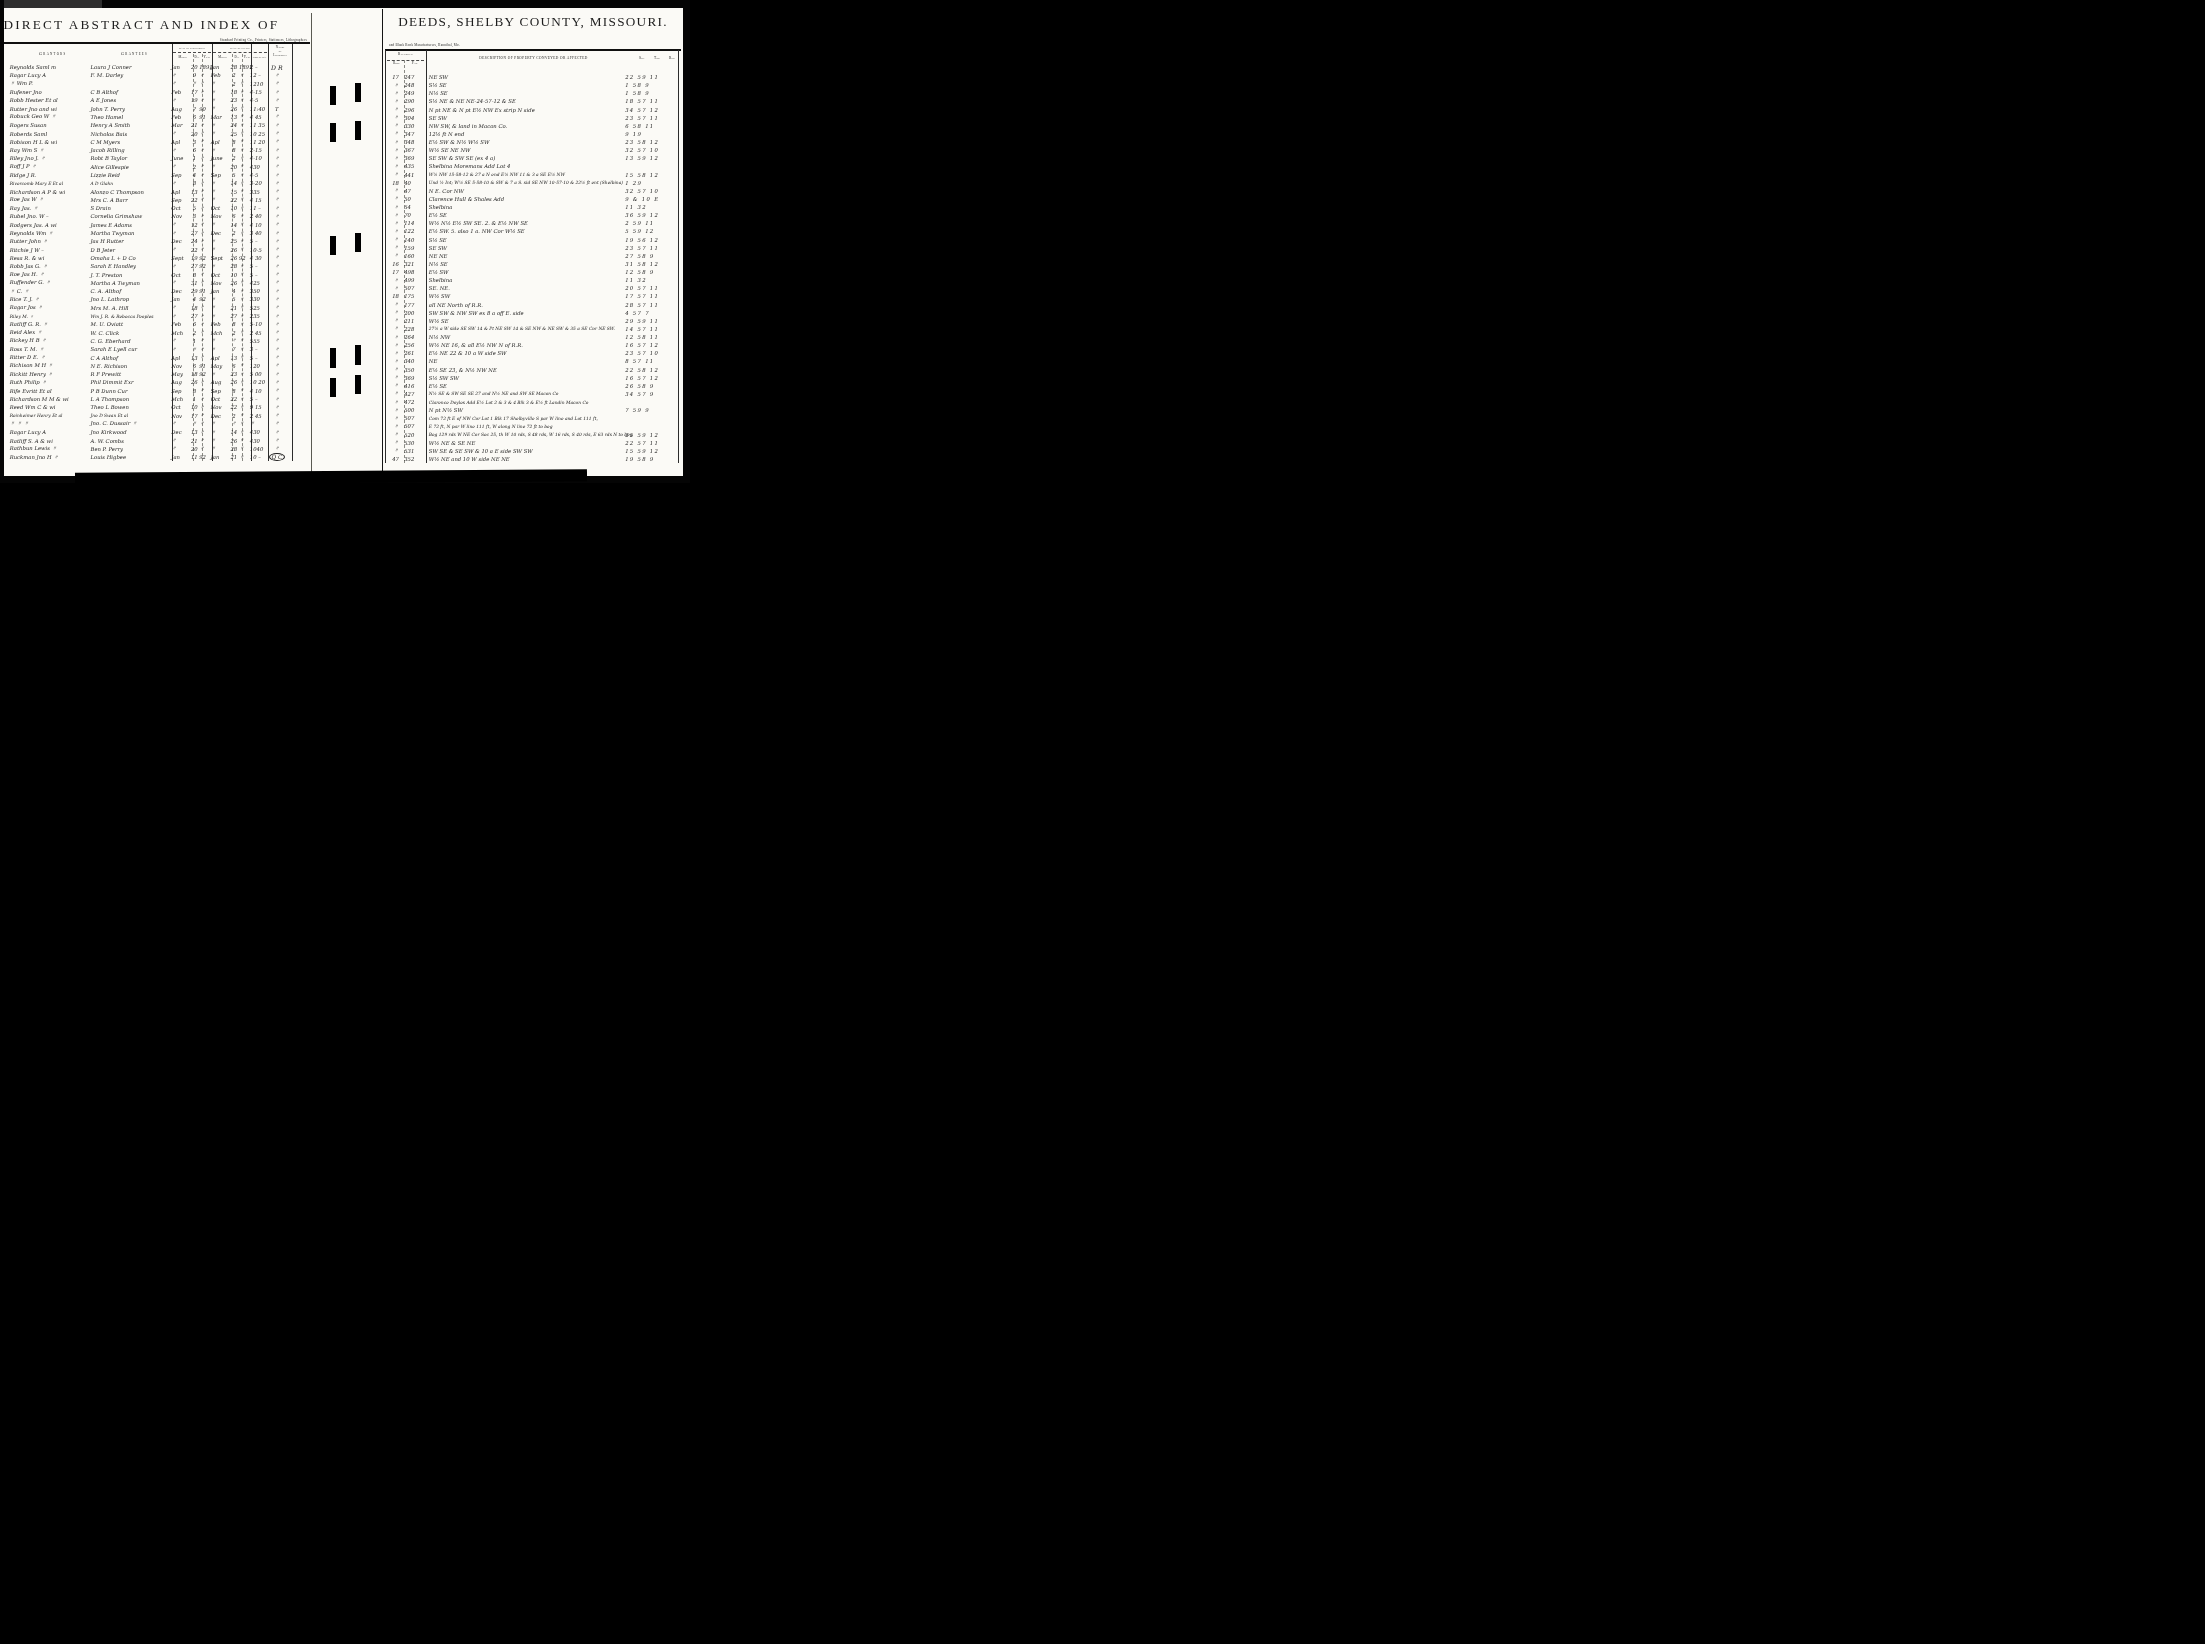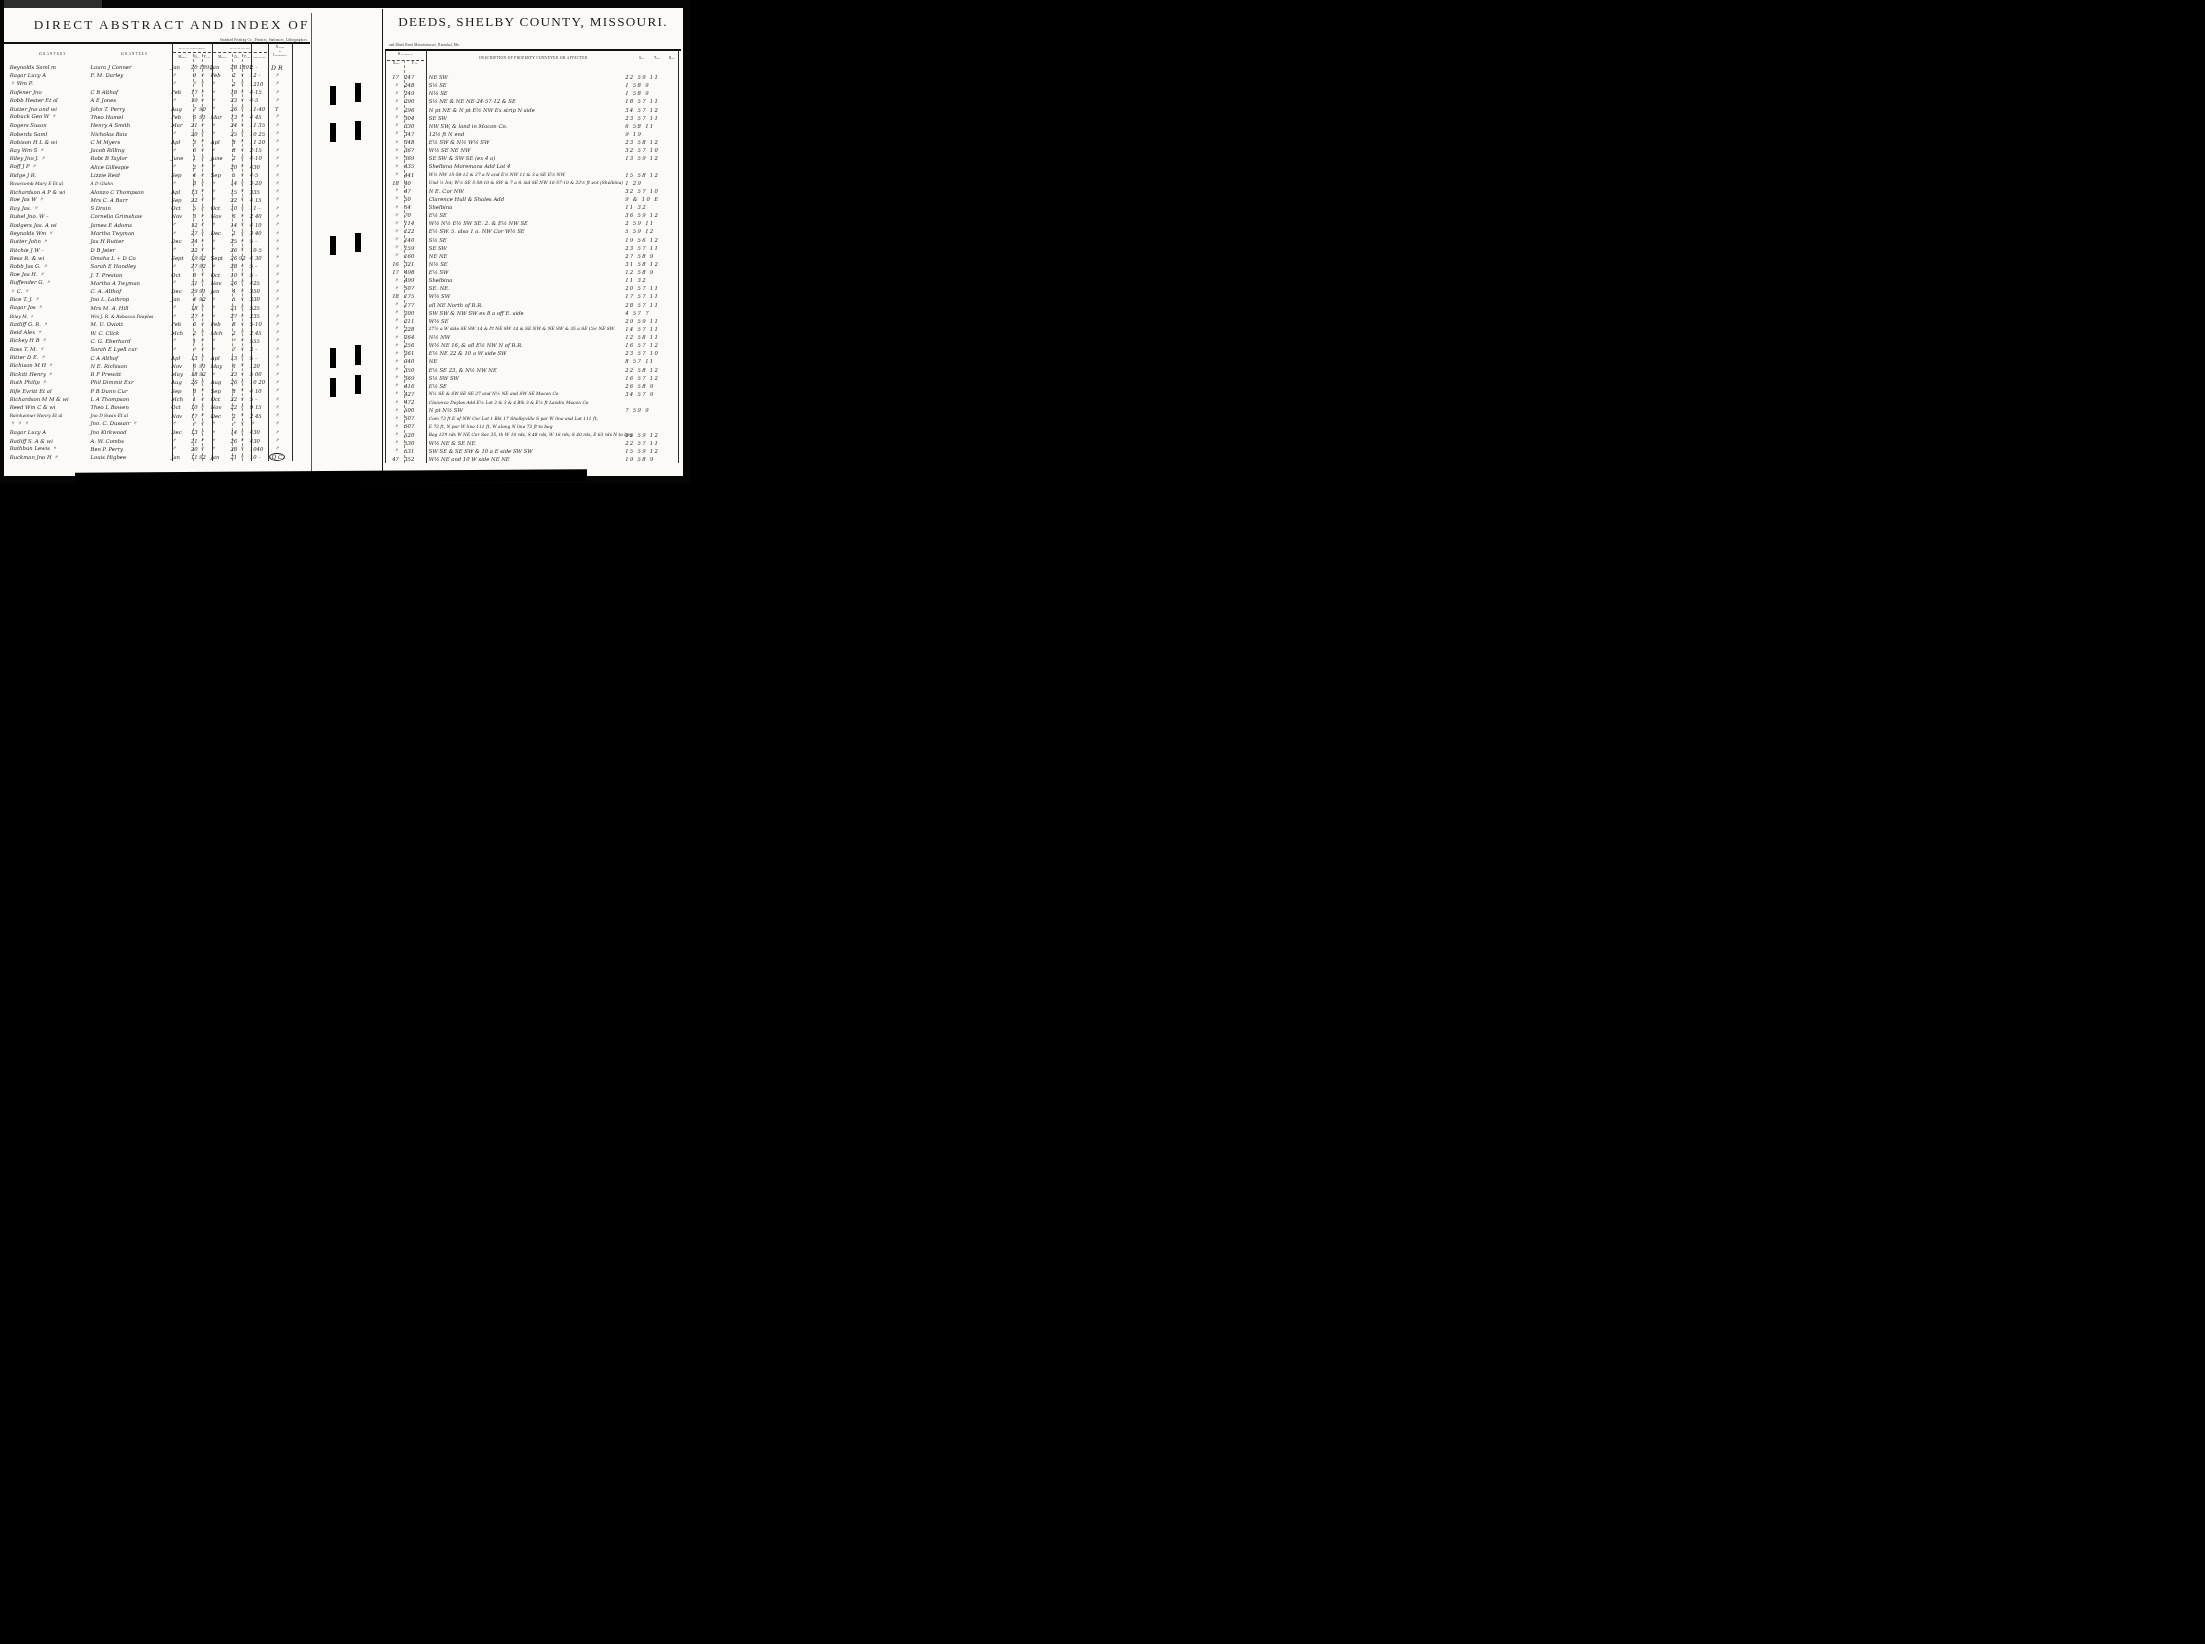--- a/index.html
+++ b/index.html
@@ -9,21 +9,21 @@
   .sheet{position:absolute;left:3.5px;top:8px;width:679px;height:468px;background:#fbfaf6}
   .top-texture{position:absolute;left:4.4px;top:0;width:98px;height:7.5px;background:#2e2e2e}
   .edge{position:absolute;width:0}
   .edge-l{left:311px;top:13.2px;height:460px;border-left:0.4px solid #5a5a52}
   .edge-r{left:382px;top:8.8px;height:466px;border-left:0.9px solid #141414}
   .punch{position:absolute;background:#000}
   .smear{position:absolute;left:75px;top:471px;width:512px;height:11.5px;background:#000;transform:rotate(-.4deg)}
 
   
   .page-title{position:absolute;color:#1d1d1d;font-family:"Liberation Serif",serif;white-space:nowrap}
-  .t-left{left:3.5px;top:17px;width:306px;text-align:right;font-size:13.2px;letter-spacing:2.2px}
+  .t-left{left:3.5px;top:17px;width:306px;text-align:left;font-size:13.2px;letter-spacing:2.2px}
   .t-right{left:385px;top:14px;width:296px;text-align:center;font-size:13.2px;letter-spacing:1.3px}
   .imprint{position:absolute;color:#2a2a2a;font-size:3.3px;letter-spacing:0.2px;white-space:nowrap}
   .imp-left{left:185px;top:38px;width:122px;text-align:right}
   .imp-right{left:389px;top:43px}
 
   
   .hrule2{position:absolute;height:2.2px;border-top:0.9px solid #101010;border-bottom:0.4px solid #101010}
   .r-left{left:3.5px;top:42px;width:306px}
   .r-right{left:385px;top:49px;width:296px}
   .hdash{position:absolute;border-top:0.4px dashed #4a4a4a}

